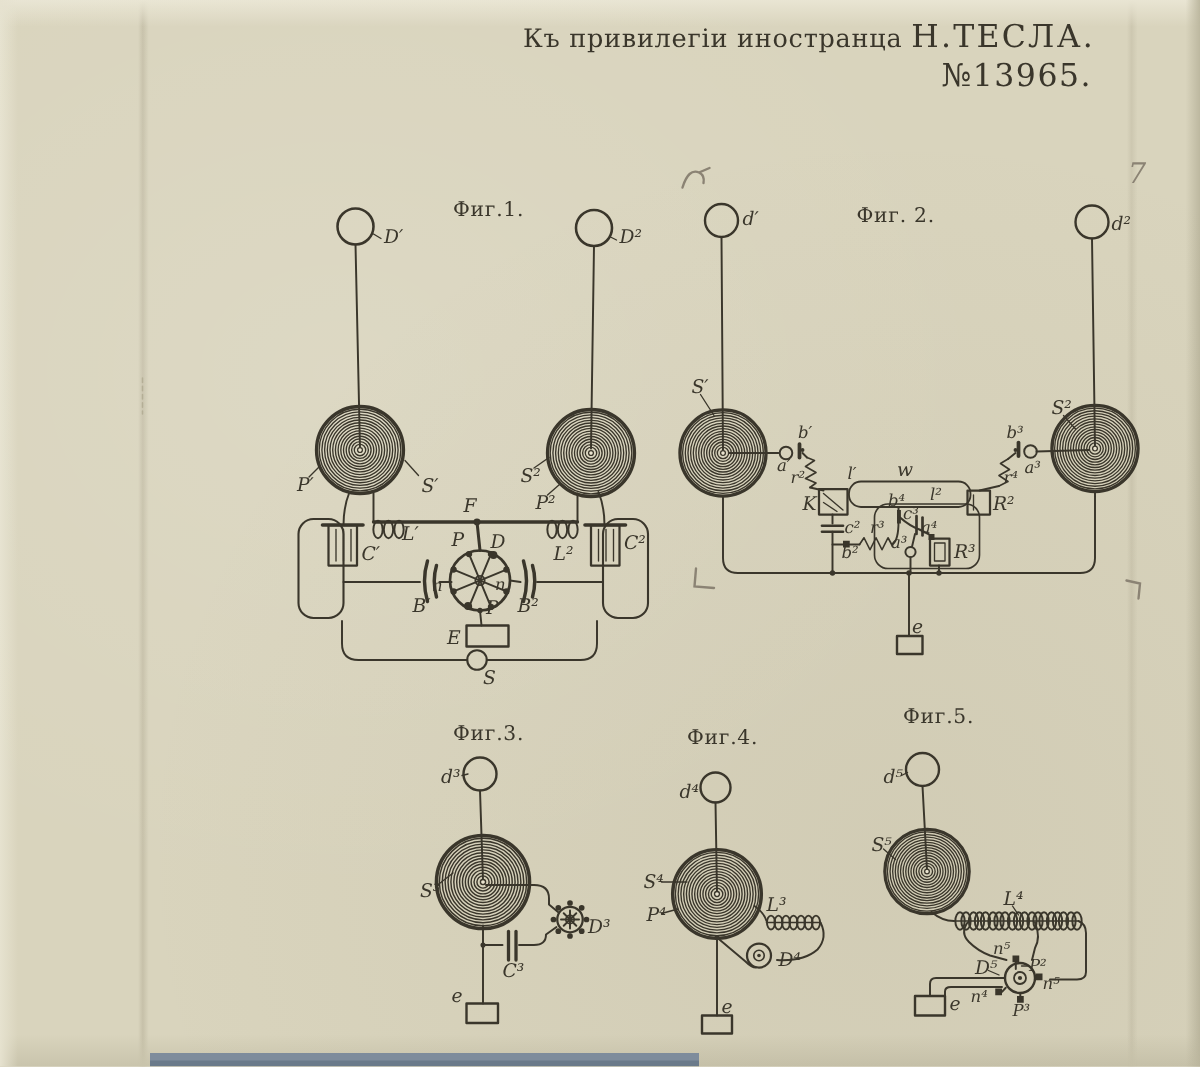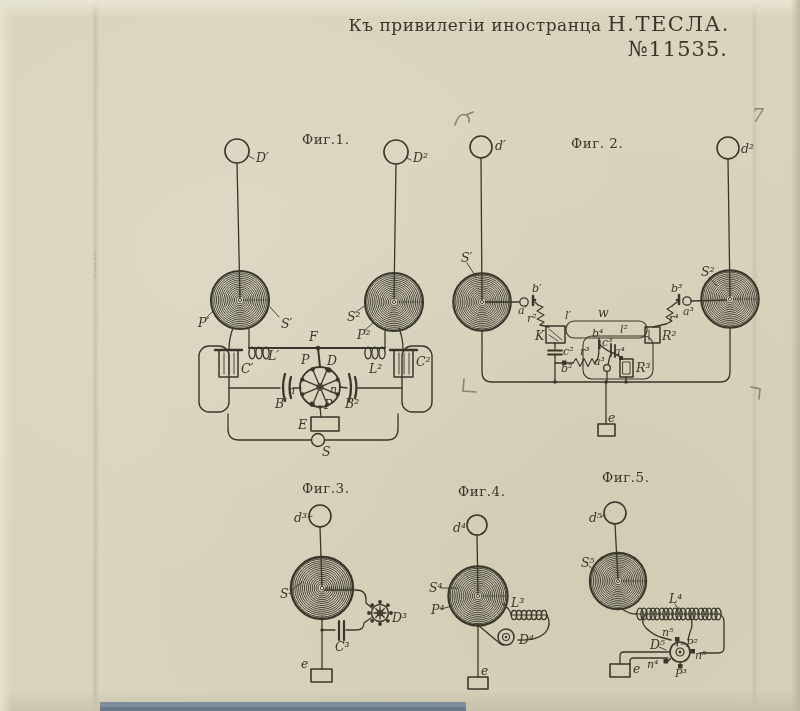--- a/index.html
+++ b/index.html
@@ -36,21 +36,21 @@
 </head>
 <body>
 
 <div class="page">
 
   <div class="header">
     <div class="h-line1">
       <span>Къ привилегіи иностранца</span>
       <span class="h-name">Н.ТЕСЛА.</span>
     </div>
-    <div class="h-line2">№11535.</div>
+    <div class="h-line2">№13965.</div>
   </div>
 
   <svg width="800" height="711" viewBox="0 0 800 711">
     <defs>
       <g id="coil" fill="none">
         <circle r="29" stroke-width="2.2"></circle>
         <circle r="27.2" stroke-width="0.9"></circle>
         <circle r="25.4" stroke-width="0.9"></circle>
         <circle r="23.6" stroke-width="0.9"></circle>
         <circle r="21.8" stroke-width="0.9"></circle>

